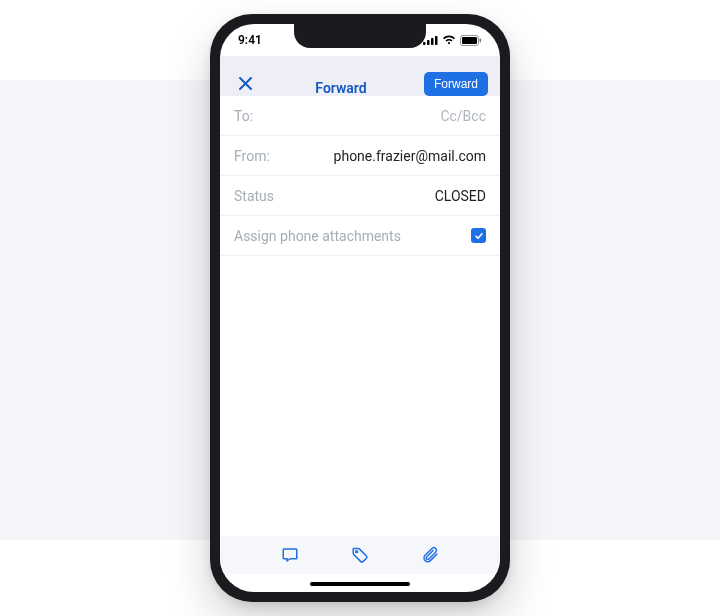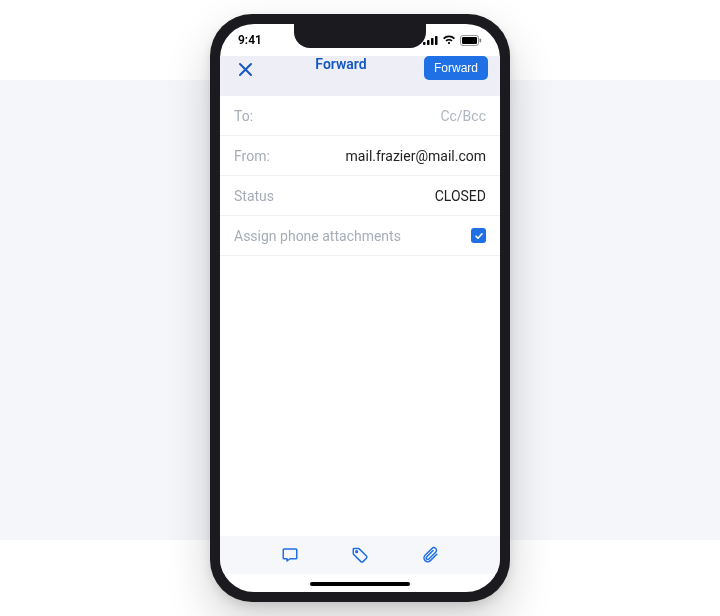--- a/index.html
+++ b/index.html
@@ -70,21 +70,21 @@
   }
   .status-right { display: flex; align-items: center; gap: 4px; }
   .status-right svg { display: block; }
 
   .navbar {
     position: absolute;
     top: 32px; left: 0; right: 0;
     height: 40px;
     background: #edeef6;
     display: flex;
-    align-items: flex-start;
+    align-items: flex-end;
     justify-content: space-between;
     padding: 0 12px;
     z-index: 3;
   }
   .navbar .title {
     font-size: 14px;
     font-weight: 600;
     color: #1558c0;
   }
   .navbar .close {
@@ -202,21 +202,21 @@
 
     <div class="content">
 
       <div class="row">
         <span class="lbl">To:</span>
         <span class="val muted">Cc/Bcc</span>
       </div>
 
       <div class="row">
         <span class="lbl">From:</span>
-        <span class="val">mail.frazier@mail.com</span>
+        <span class="val">phone.frazier@mail.com</span>
       </div>
 
       <div class="row">
         <span class="lbl">Status</span>
         <span class="val">CLOSED</span>
       </div>
 
 
       <div class="row">
         <span class="lbl">Assign phone attachments</span>

